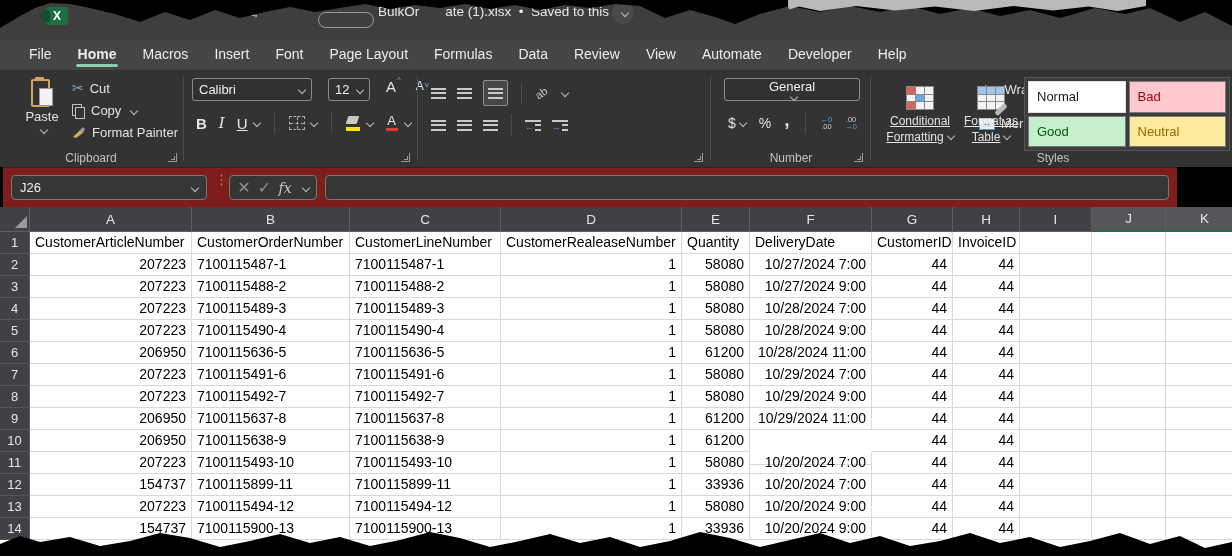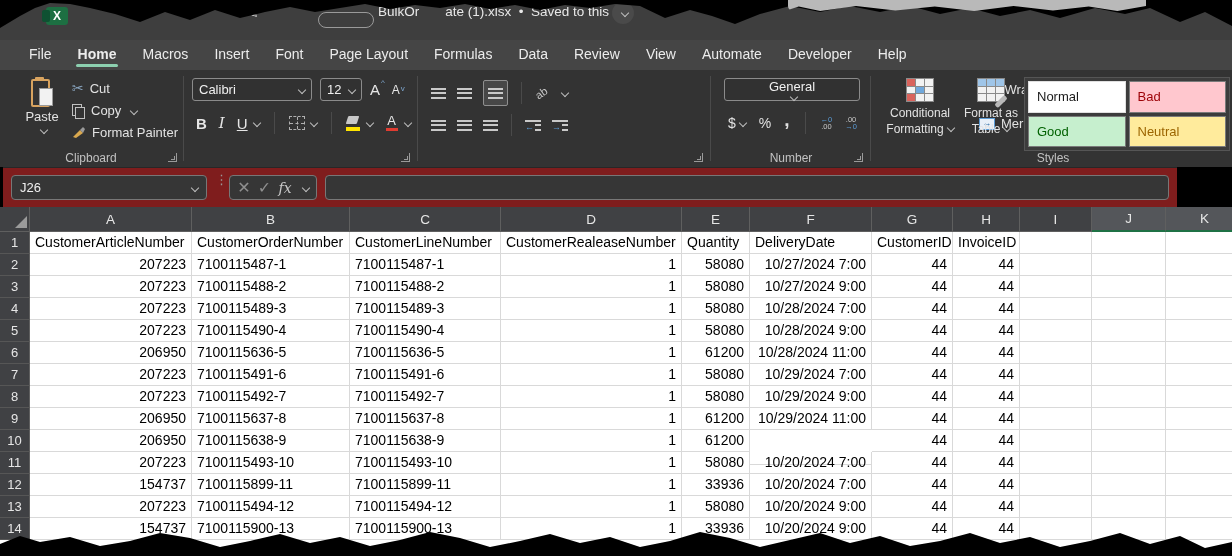--- a/index.html
+++ b/index.html
@@ -48,21 +48,21 @@
   .clipcol{position:absolute;left:72px;top:10px;display:flex;flex-direction:column;gap:7px;}
   .crow{display:flex;align-items:center;gap:6px;}
   .cuti{color:#8aa6c0;font-size:14px;font-family:"DejaVu Sans",sans-serif;}
   .copyi{position:relative;width:13px;height:14px;}
   .copyi::before{content:"";position:absolute;left:0;top:0;width:8px;height:10px;border:1.3px solid #c0c0c0;background:#333;}
   .copyi::after{content:"";position:absolute;left:3px;top:3px;width:8px;height:10px;border:1.3px solid #c0c0c0;background:#333;}
 
   
   .combo{box-sizing:border-box;height:23px;border:1px solid #8b8b8b;border-radius:3px;background:#313131;
     display:flex;align-items:center;padding:0 6px;font-size:13px;color:#f0f0f0;justify-content:space-between;}
-  .frow1{position:absolute;left:6px;top:8px;display:flex;align-items:center;gap:8px;}
+  .frow1{position:absolute;left:6px;top:8px;display:flex;gap:16px;}
   .frow2{position:absolute;left:10px;top:42px;display:flex;align-items:center;gap:12px;}
   .fbtn{font-size:15px;color:#e6e6e6;}
   .growA{font-size:15px;color:#e6e6e6;position:relative;}
   .growA sup{font-size:8px;color:#7fa8d0;position:relative;top:-4px;left:1px;}
   .bordi{width:14px;height:12px;border:1px dashed #b0b0b0;position:relative;}
   .bordi::before{content:"";position:absolute;left:50%;top:0;bottom:0;border-left:1px dashed #b0b0b0;}
   .bordi::after{content:"";position:absolute;top:50%;left:0;right:0;border-top:1px dashed #b0b0b0;}
   .filli{position:relative;width:15px;height:15px;}
   .filli .bucket{position:absolute;left:1px;top:0;width:11px;height:8px;background:#c8c8c8;transform:skewX(-18deg);border-radius:1px;}
   .filli .bar{position:absolute;left:0;bottom:0;width:14px;height:3.5px;background:#ffe400;}
@@ -87,21 +87,21 @@
     color:#2e6da4;font-size:9px;line-height:9px;text-align:center;}
 
   
   .nrow2{position:absolute;left:14px;top:42px;display:flex;align-items:center;gap:13px;}
   .nsym{font-size:14px;color:#e2e2e2;}
   .commai{font-size:19px;font-weight:bold;line-height:10px;position:relative;top:-3px;}
   .deci{display:flex;flex-direction:column;font-size:7.5px;color:#c9c9c9;line-height:7px;text-align:center;}
   .deci .bl{color:#5b9bd5;}
 
   
-  .bigbtn{position:absolute;top:8px;display:flex;flex-direction:column;align-items:center;gap:2px;width:76px;}
+  .bigbtn{position:absolute;top:16px;display:flex;flex-direction:column;align-items:center;gap:2px;width:76px;text-decoration:underline;}
   .bigbtn .l1,.bigbtn .l2{font-size:12px;color:#e2e2e2;white-space:nowrap;line-height:14px;}
   .cfico,.ftico{width:26px;height:22px;display:grid;grid-template-columns:repeat(3,1fr);grid-template-rows:repeat(3,1fr);
     gap:1px;background:#8a8a8a;border:1px solid #8a8a8a;margin-bottom:2px;}
   .cfico span{background:#f2f2f2;}
   .cfico span.r{background:#d9635c;} .cfico span.b{background:#6fa8dc;}
   .ftico{position:relative;}
   .ftico span{background:#f2f2f2;} .ftico span.b{background:#9fc5e8;}
   .ftico::after{content:"";position:absolute;right:-4px;bottom:-3px;width:14px;height:5px;background:#b9b9b9;
     transform:rotate(-45deg);border-radius:2px;}
   .gallery{position:absolute;left:1024px;top:7px;width:206px;height:74px;background:#3c3c3c;border:1px solid #555;

